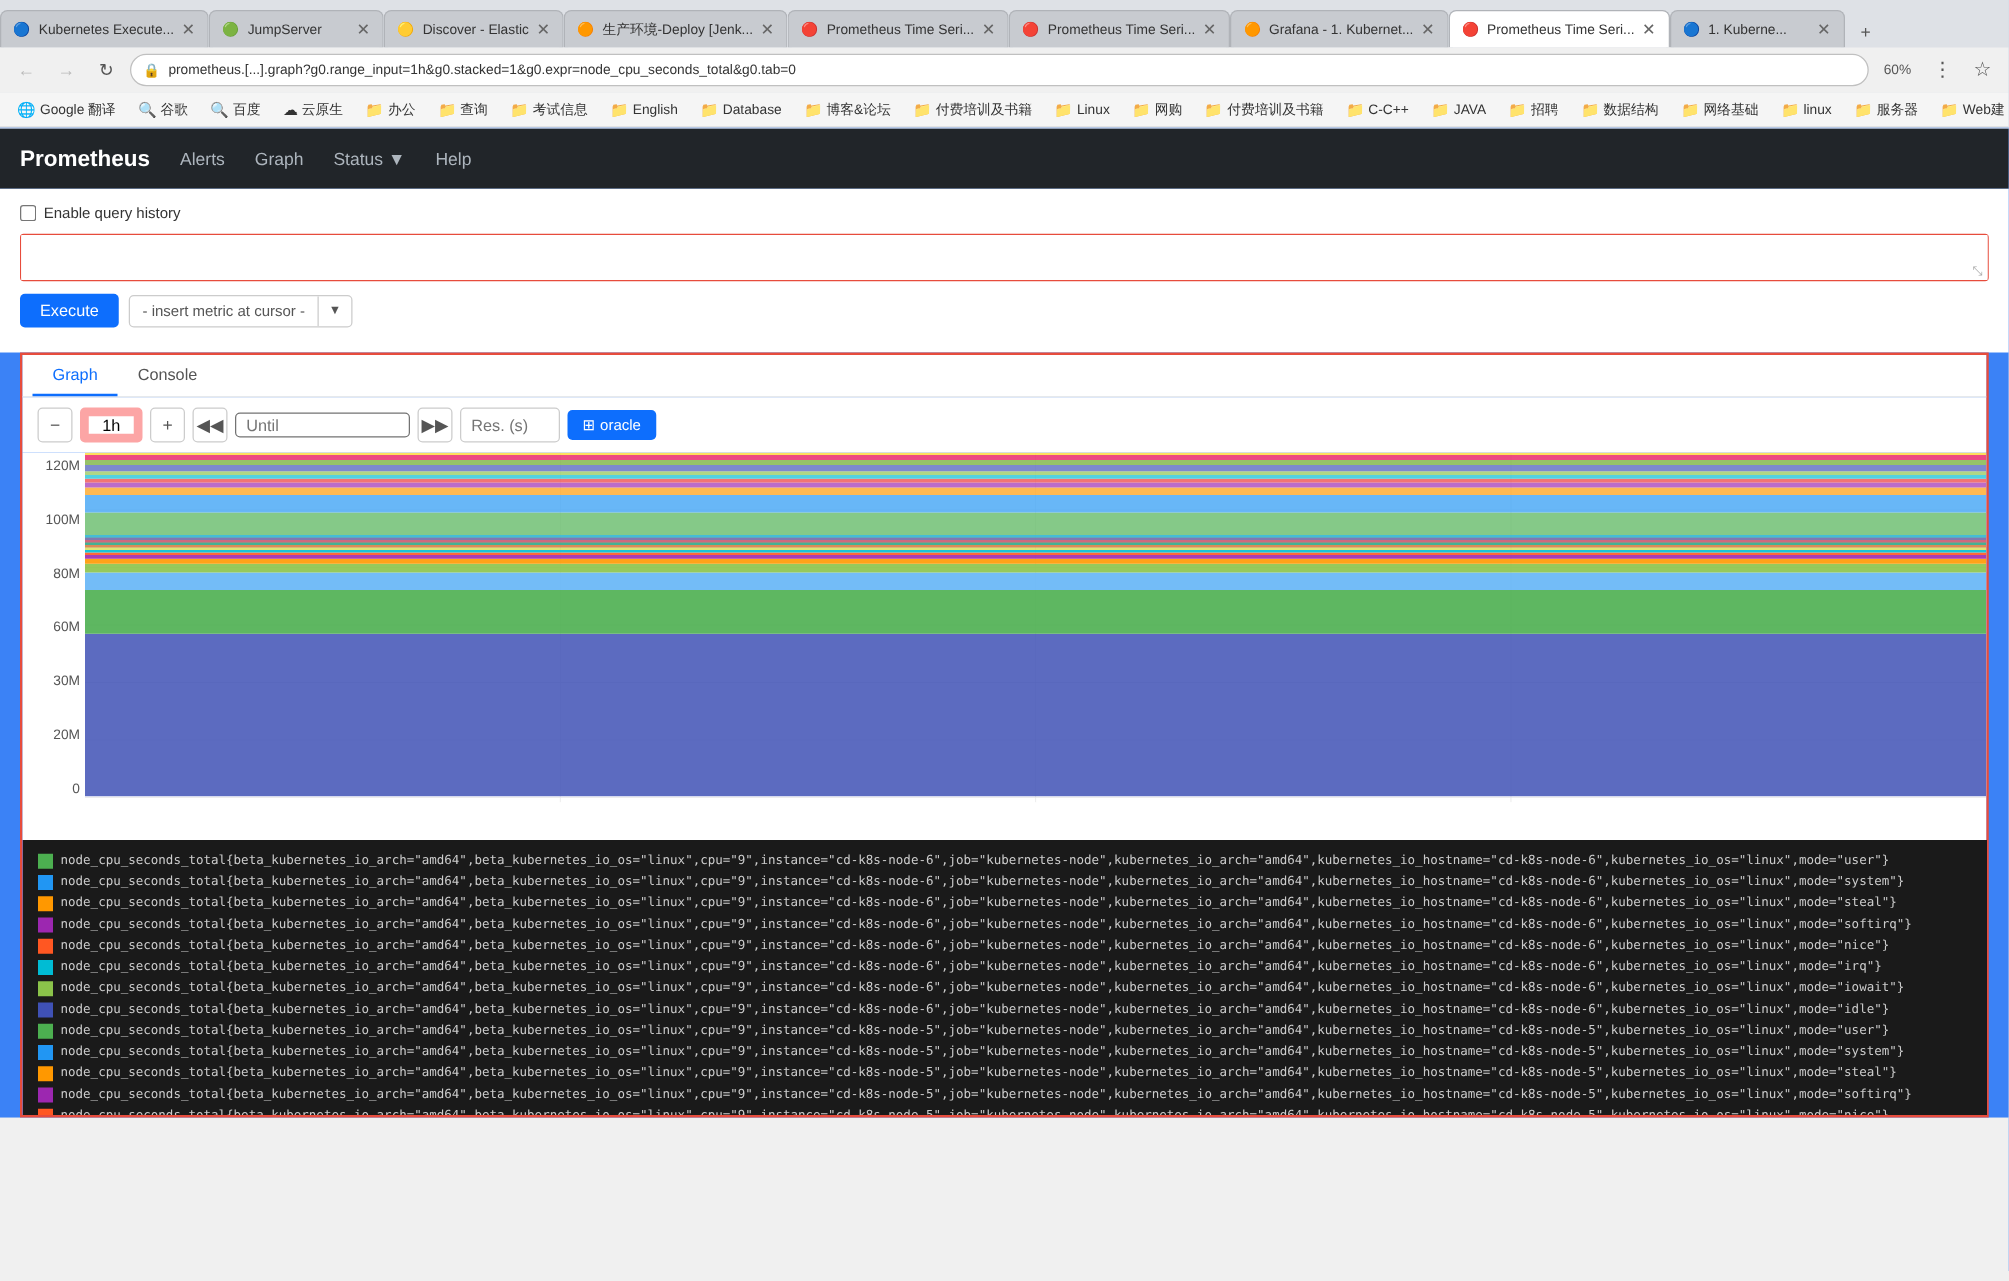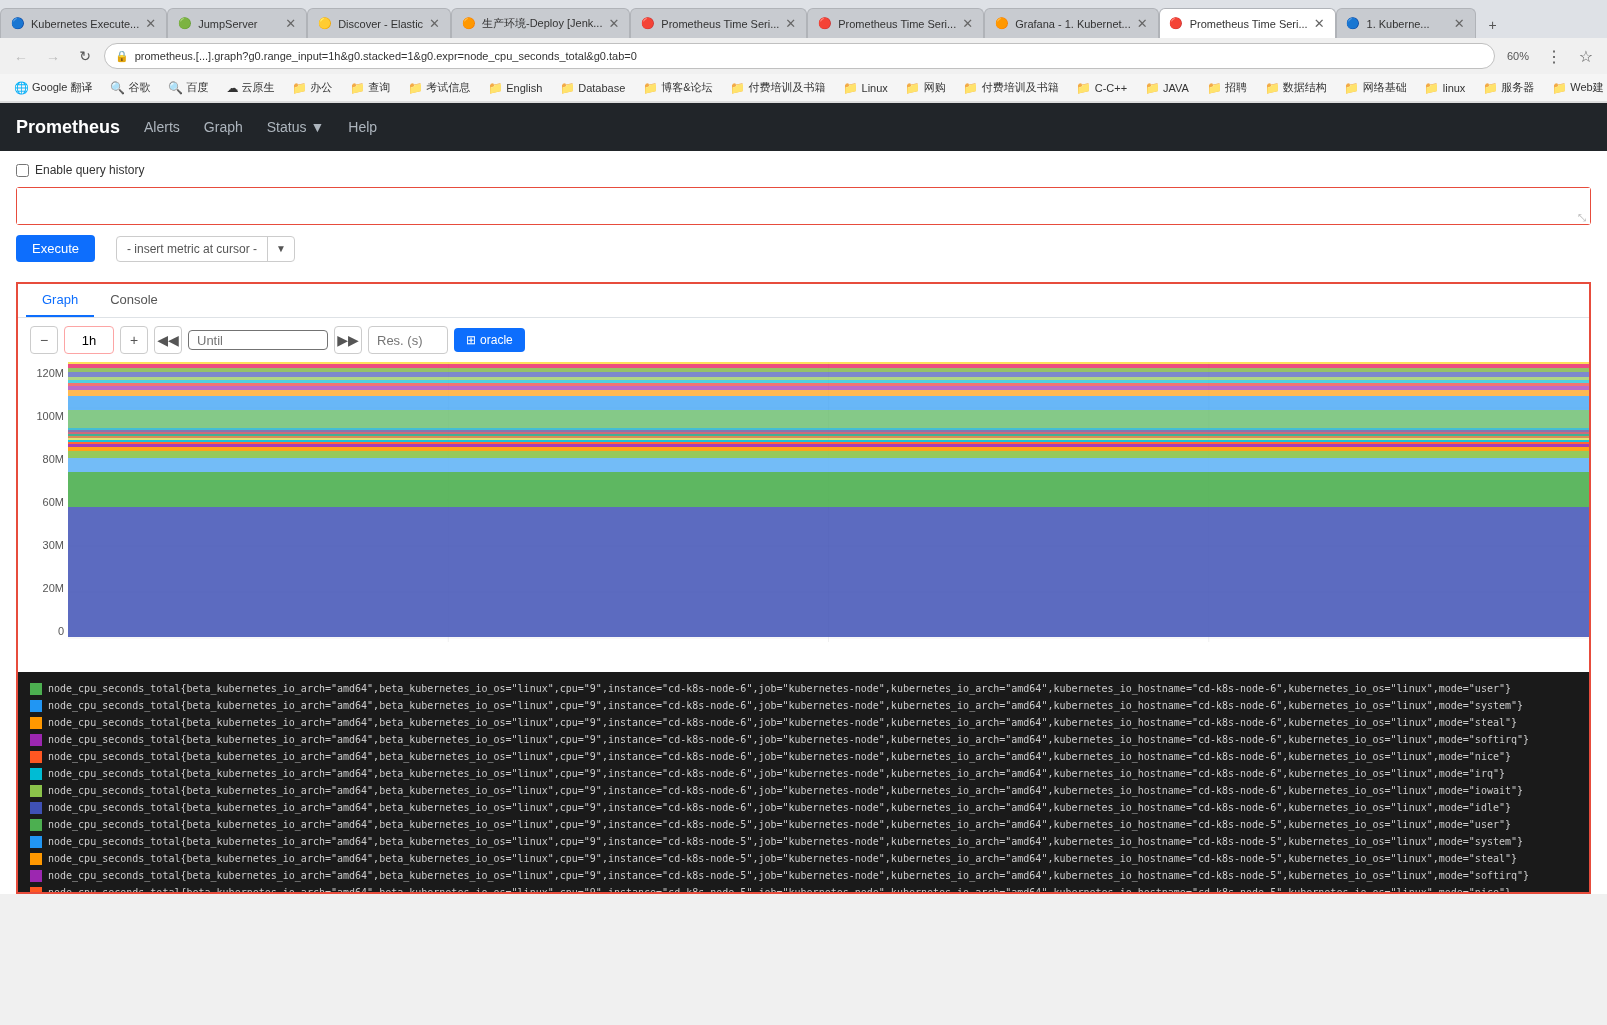--- a/index.html
+++ b/index.html
@@ -107,21 +107,21 @@
       font-size: 11px;
       color: #333;
       cursor: pointer;
       white-space: nowrap;
       gap: 3px;
     }
     .bookmark-icon { font-size: 12px; }
 
     
     .main-content {
-      background: #ffffff;
+      background: #3b82f6;
       border-top: 1px solid #ddd;
     }
 
     
     .prom-navbar {
       display: flex;
       align-items: center;
       background: #212529;
       padding: 0 16px;
       height: 48px;
@@ -172,21 +172,21 @@
       width: 12px; height: 12px;
       cursor: se-resize;
       color: #aaa;
       font-size: 10px;
     }
 
     
     .execute-row {
       display: flex;
       align-items: center;
-      gap: 21px;
+      gap: 8px;
       margin-bottom: 8px;
     }
     .btn-execute {
       background: #0d6efd;
       color: #fff;
       border: none;
       border-radius: 4px;
       padding: 6px 16px;
       font-size: 13px;
       cursor: pointer;
@@ -245,21 +245,21 @@
       width: 28px; height: 28px;
       border: 1px solid #ccc;
       border-radius: 4px;
       background: #fff;
       cursor: pointer;
       display: flex; align-items: center; justify-content: center;
       font-size: 14px; color: #555;
     }
     .time-input {
       width: 50px; height: 28px;
-      border: 1px solid #fca5a5;
+      border: 7px solid #fca5a5;
       border-radius: 4px;
       padding: 0 6px;
       font-size: 13px; text-align: center;
     }
     .until-input {
       width: 140px; height: 20px;
       border: 1px solid #737373;
       border-radius: 4px;
       padding: 0 8px;
       font-size: 13px; color: #999;

